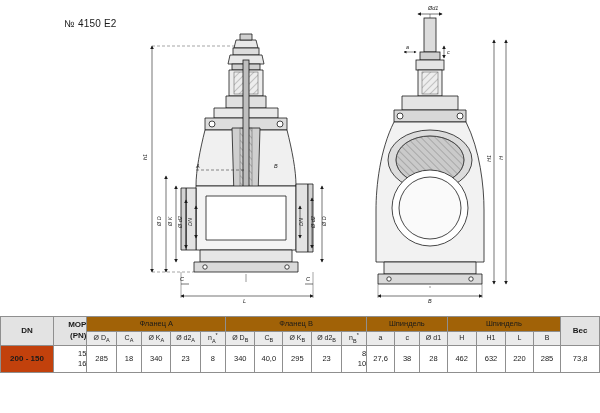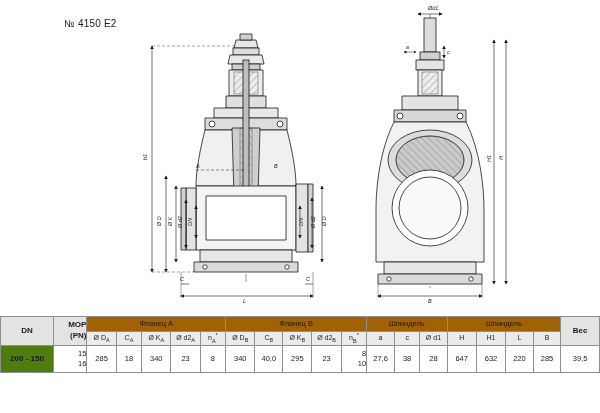--- a/index.html
+++ b/index.html
@@ -54,21 +54,21 @@
     background:#e3e3e3;
     font-weight:bold;
     font-size:8px;
   }
   tbody td{
     height:26px;
     font-size:7.5px;
     background:#ffffff;
   }
   tbody td.dncell{
-    background:#4d7c0f;
+    background:#c2410c;
     font-weight:bold;
     font-size:8px;
   }
   .stack{display:flex;flex-direction:column;justify-content:center;align-items:flex-end;line-height:1.35;}
   sub{font-size:5.5px;}
   sup{font-size:5.5px;}
 </style>
 </head>
 <body>
 
@@ -281,23 +281,23 @@
           <td>23</td>
           <td>
             <div class="stack">
               <span>8</span>
               <span>10</span>
             </div>
           </td>
           <td>27,6</td>
           <td>38</td>
           <td>28</td>
-          <td>647</td>
+          <td>462</td>
           <td>632</td>
           <td>220</td>
           <td>285</td>
-          <td>39,5</td>
+          <td>73,8</td>
         </tr>
       </tbody>
     </table>
   </div>
 
 </div>
 
 </body></html>

